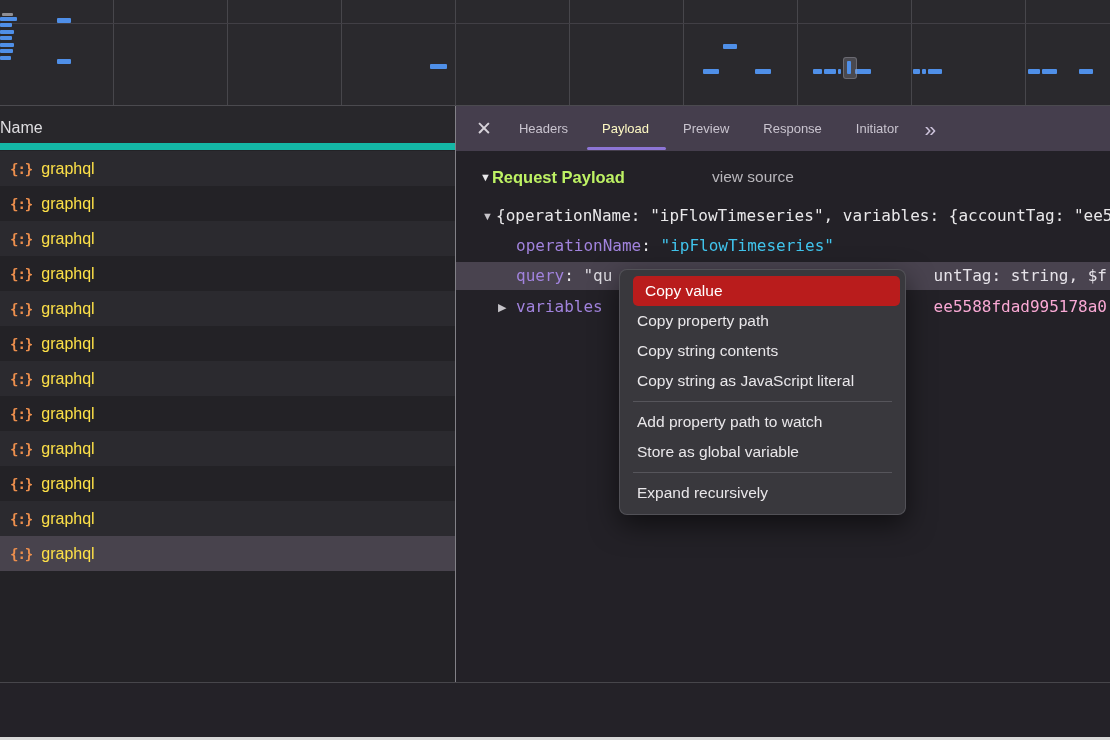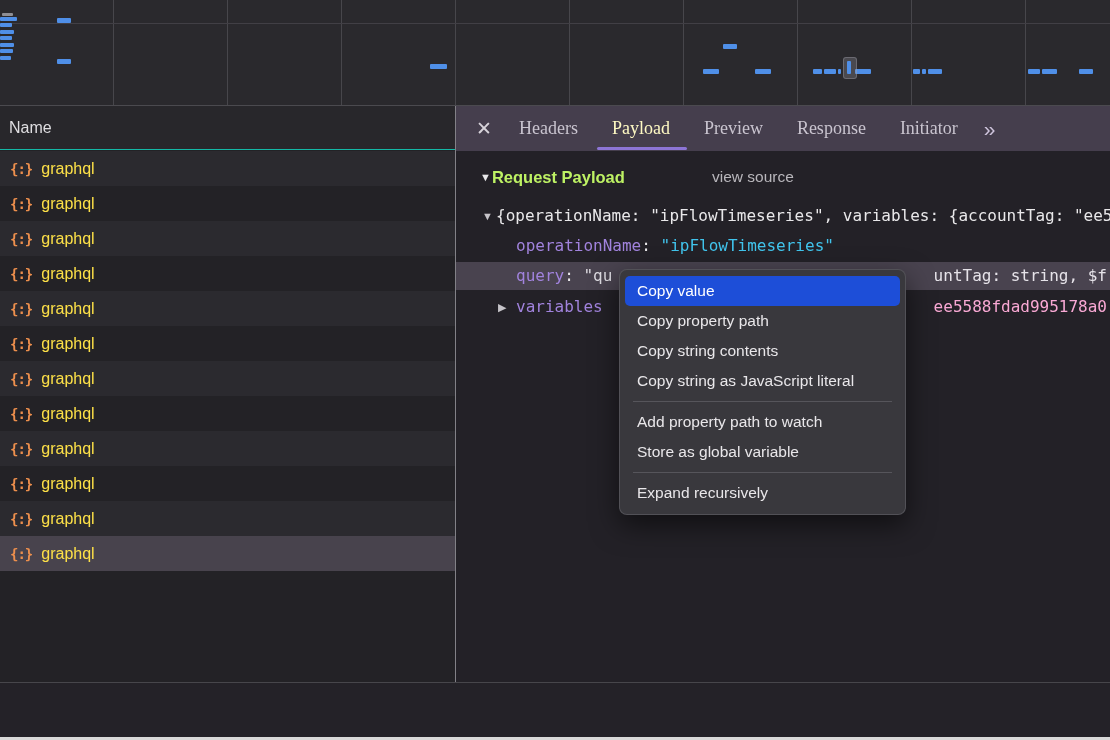--- a/index.html
+++ b/index.html
@@ -11,39 +11,39 @@
             border-bottom:1px solid #4b4a4f;}
   .gridline{position:absolute;top:0;bottom:0;width:1px;background:#47464b;}
   .ov-hline{position:absolute;left:0;right:0;height:1px;background:#413f45;}
   .ov-bar{position:absolute;border-radius:1px;}
   .ov-marker{position:absolute;background:rgba(150,150,160,.30);border:1px solid rgba(170,170,180,.35);
              border-radius:3px;}
   .ov-marker .inner{position:absolute;left:3px;top:3px;width:4px;height:13px;background:#4f8fe8;border-radius:1px;}
 
   
   .name-header{position:absolute;left:0;top:106px;width:455px;height:44px;background:#28272b;
-               border-bottom:1px solid #14b8a6;color:#dfdee1;font-size:16px;line-height:44px;
-               padding-left:9px;box-sizing:border-box;}
+               border-bottom:7px solid #14b8a6;color:#dfdee1;font-size:16px;line-height:44px;
+               box-sizing:border-box;}
   .req-list{position:absolute;left:0;top:151px;width:455px;}
   .req-row{height:35px;display:flex;align-items:center;padding-left:10px;box-sizing:border-box;cursor:default;}
   .req-row.odd{background:#2b2a2f;}
   .req-row.even{background:#232226;}
   .req-row.selected{background:#48434d;}
   .req-icon{color:#ed8f4d;font-family:"DejaVu Sans Mono",monospace;font-size:14px;font-weight:bold;
             letter-spacing:-1px;}
   .req-label{color:#fde047;font-size:16px;margin-left:9px;}
 
   .pane-divider{position:absolute;left:455px;top:106px;height:631px;width:1px;background:#828187;}
 
   
   .tabbar{position:absolute;left:456px;top:106px;width:654px;height:45px;background:#453e4d;
           display:flex;align-items:center;}
   .close-x{margin-left:20px;color:#d7d3da;font-size:19px;cursor:default;}
   .tabs{display:flex;margin-left:27px;column-gap:34px;align-items:center;height:100%;}
-  .tab{position:relative;color:#c9c4cf;font-size:18px;height:100%;display:flex;align-items:center;cursor:default;font-family:Liberation Serif, serif;}
+  .tab{position:relative;color:#c9c4cf;font-size:13px;height:100%;display:flex;align-items:center;cursor:default;}
   .tab.active{color:#fef9c3;}
   .tab.active::after{content:"";position:absolute;left:-15px;right:-17px;bottom:1px;height:3px;
                      background:#8d75d6;border-radius:2px;}
   .more-tabs{margin-left:26px;color:#cfc5dd;font-size:21px;line-height:1;cursor:default;}
 
   .detail-content{position:absolute;left:456px;top:151px;width:654px;height:531px;background:#232127;
                   overflow:hidden;font-family:"DejaVu Sans Mono",monospace;font-size:16px;}
   .payload-title{position:absolute;left:24px;top:13px;height:26px;display:flex;align-items:center;
                  font-family:"Liberation Sans",sans-serif;}
   .payload-title .tri{color:#e9e8ea;font-size:11px;margin-right:1px;}
@@ -64,21 +64,21 @@
   .row-vars{top:141px;} .row-vars .tri{position:absolute;left:42px;}
   .row-vars .txt{position:absolute;left:60px;}
   .row-vars .frag-end{position:absolute;right:3px;color:#f9a8d4;}
 
   
   .ctx-menu{position:absolute;left:619px;top:269px;width:287px;background:#39383d;border-radius:8px;
             border:1px solid rgba(130,130,138,.35);box-shadow:0 10px 28px rgba(0,0,0,.55);
             padding:6px 5px;box-sizing:border-box;z-index:20;}
   .ctx-item{height:30px;line-height:30px;color:#e9e7ea;font-size:15.5px;padding-left:12px;
             border-radius:5px;cursor:default;font-family:"Liberation Sans",sans-serif;}
-  .ctx-item.hl{background:#1d4ed8;color:#ffffff;}
+  .ctx-item.hl{background:#b91c1c;color:#ffffff;margin-left:8px;}
   .ctx-sep{height:1px;background:#56555b;margin:5px 8px;}
 
   
   .footer-band{position:absolute;left:0;top:682px;width:1110px;height:55px;background:#242228;
                border-top:1px solid #47464b;box-sizing:border-box;}
   .bottom-edge{position:absolute;left:0;bottom:0;width:1110px;height:3px;background:#d9d9d9;}
 </style>
 </head>
 <body>
 

